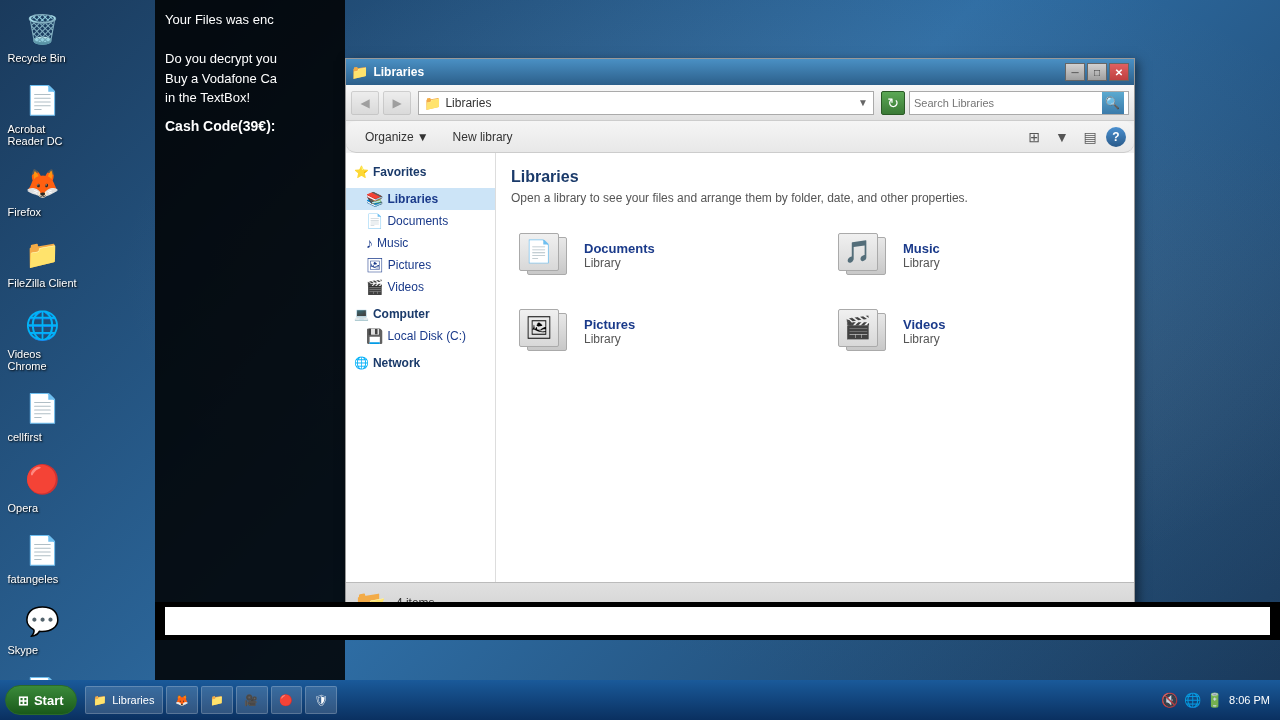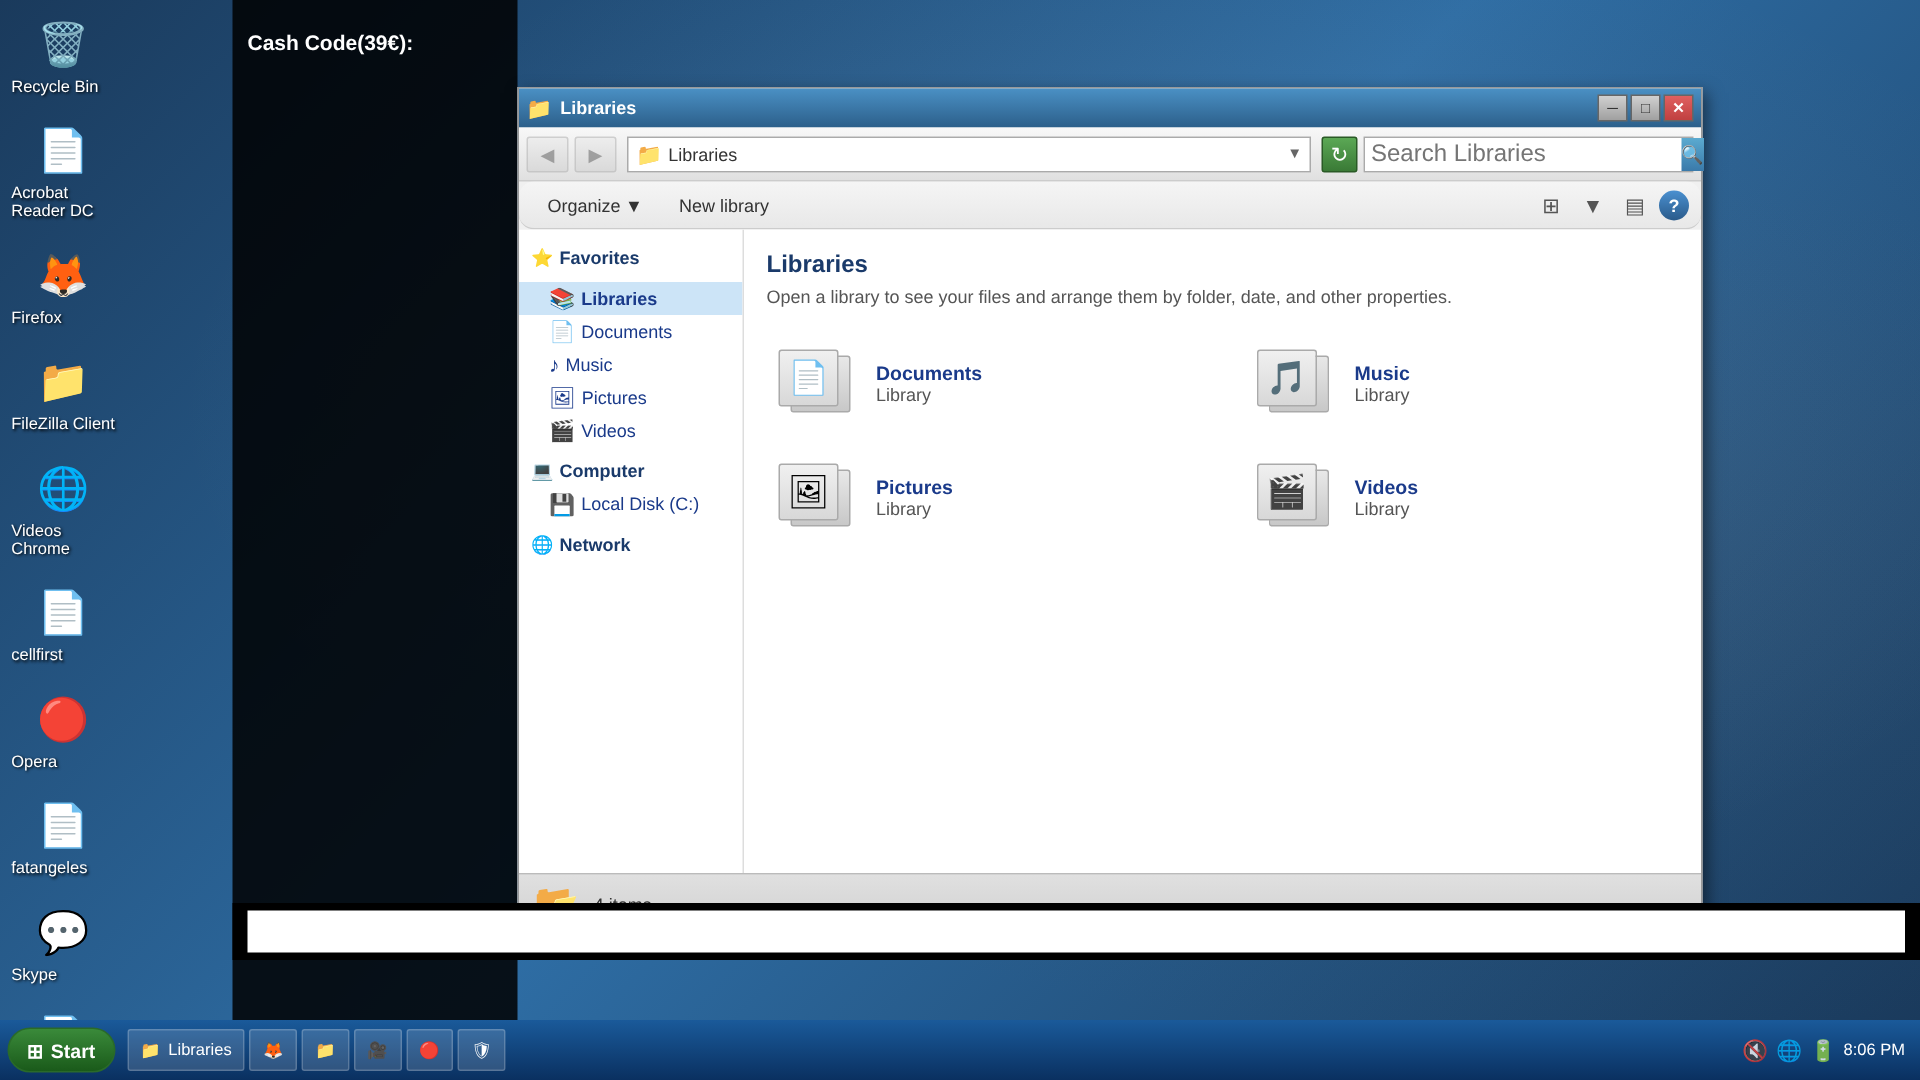--- a/index.html
+++ b/index.html
@@ -250,21 +250,21 @@
       border: 1px solid #aaa;
       height: 24px;
       width: 220px;
       padding: 0 4px;
     }
 
     .search-input {
       flex: 1;
       border: none;
       outline: none;
-      font-size: 16px;
+      font-size: 11px;
       color: #be185d;
       background: transparent;
     }
 
     .search-btn {
       width: 22px;
       height: 22px;
       display: flex;
       align-items: center;
       justify-content: center;
@@ -639,20 +639,26 @@
       <div class="icon-img">💬</div>
       <div class="icon-label">Skype</div>
     </div>
       <div class="desktop-icon">
       <div class="icon-img">📄</div>
 
     </div>
     </div>
 
   <div class="ransomware-overlay">
+    <div class="ransomware-text">
+      Your Files was enc<br><br>
+      Do you decrypt you<br>
+      Buy a Vodafone Ca<br>
+      in the TextBox!
+    </div>
     <div class="cash-code-label">Cash Code(39€):</div>
   </div>
 
   <div class="libraries-window">
 
     <div class="title-bar">
       <span class="title-bar-icon">📁</span>
       <span class="title-bar-text">Libraries</span>
       <div class="title-bar-buttons">
         <div class="tb-btn">─</div>

